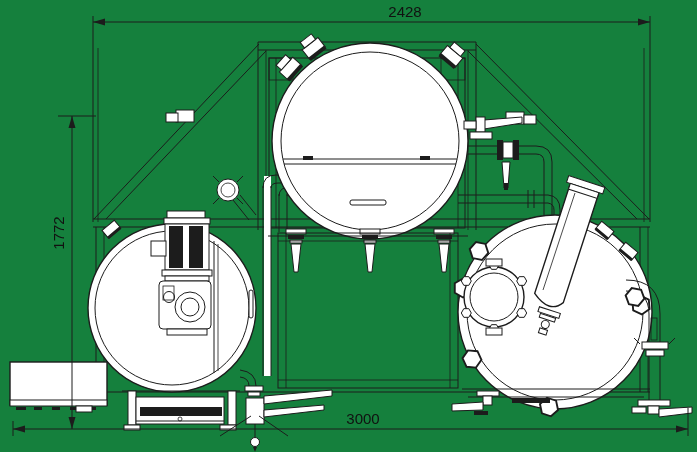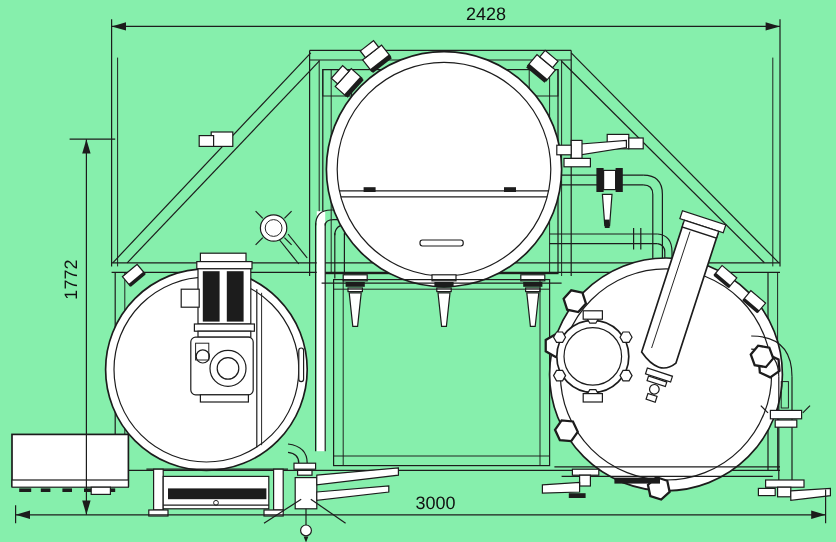--- a/index.html
+++ b/index.html
@@ -1,16 +1,16 @@
 <!DOCTYPE html>
 <html><head>
 <meta charset="utf-8">
 <style>
   html,body{margin:0;padding:0;background:#ffffff;}
-  .stage{position:relative;width:697px;height:452px;background:#86efac;overflow:hidden;
+  .stage{position:relative;width:697px;height:452px;background:#15803d;overflow:hidden;
          font-family:"Liberation Sans",sans-serif;}
   svg{display:block}
   .ln{fill:none;stroke:#1c1c1c;stroke-width:1;stroke-linecap:butt;stroke-linejoin:miter}
   .lt{fill:none;stroke:#1c1c1c;stroke-width:.8}
   .wt{fill:#ffffff;stroke:#1c1c1c;stroke-width:1.4}
   .w1{fill:#ffffff;stroke:#1c1c1c;stroke-width:1}
   .dk{fill:#1c1c1c;stroke:none}
   .ar{fill:#1c1c1c;stroke:none}
   .dim{font-size:15px;fill:#111111;}
 </style>

